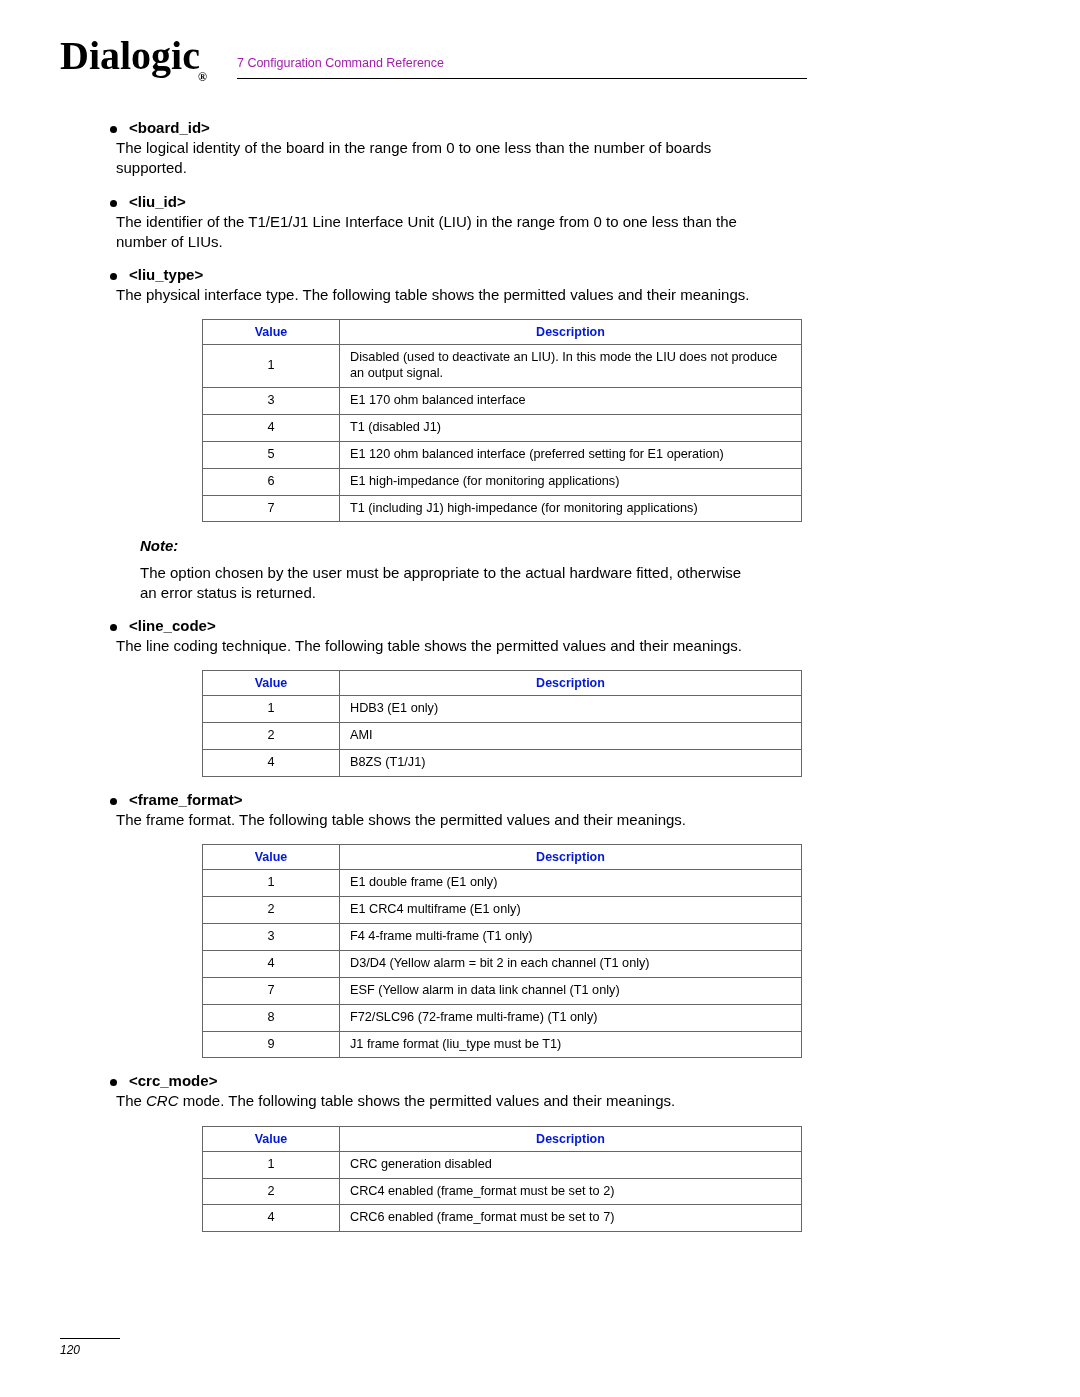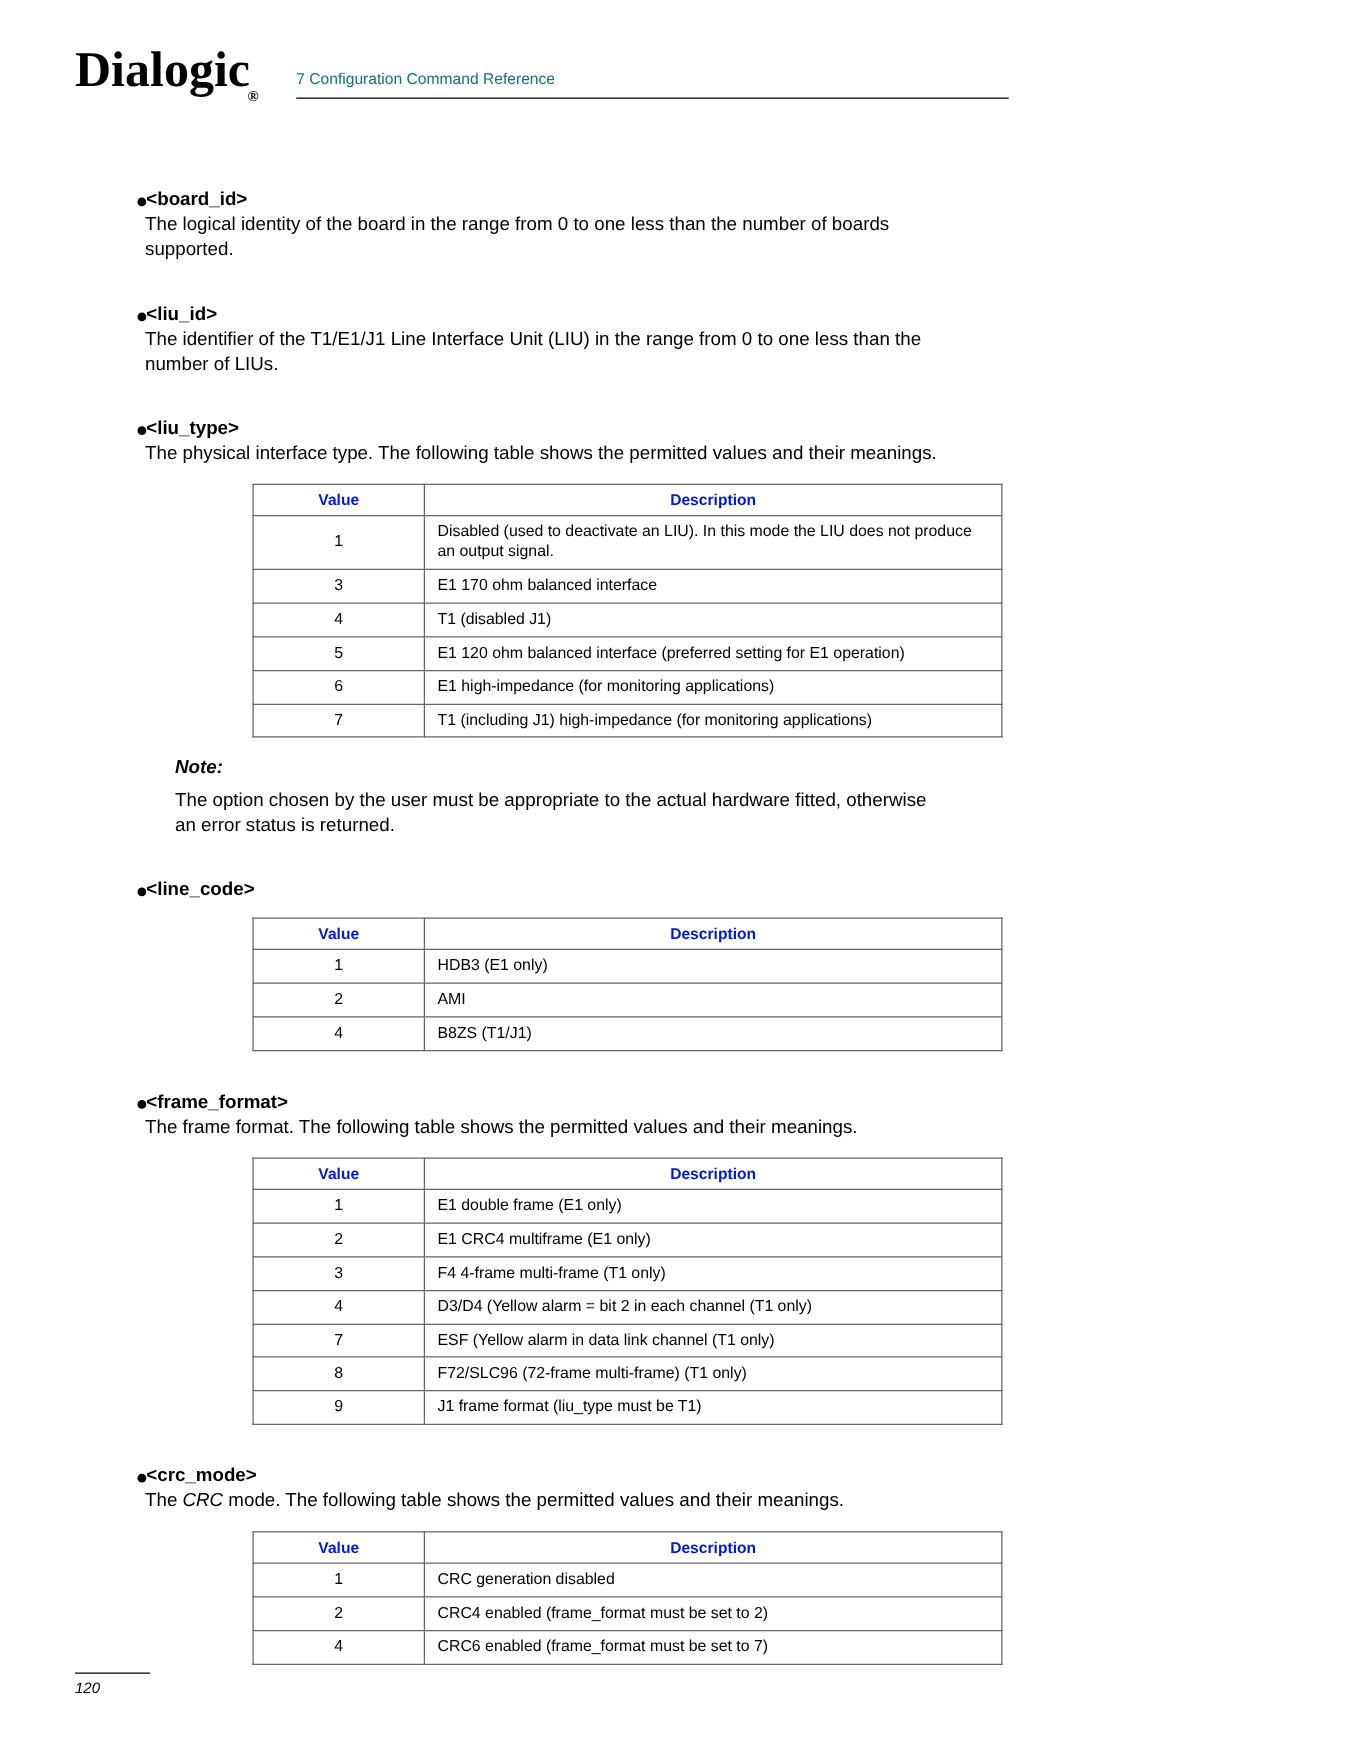--- a/index.html
+++ b/index.html
@@ -32,39 +32,38 @@
     align-items: baseline;
   }
   .brand .reg {
     font-size: 12px;
     position: relative;
     top: 12px;
     left: -2px;
   }
   .chap {
     font-size: 12.5px;
-    color: #0f766e;
+    color: #a21caf;
     padding-bottom: 8px;
   }
   .chap-wrap {
     flex: 1;
     border-bottom: 1px solid #000;
     margin-left: 0px;
   }
   .content {
     padding: 34px 50px 0 50px;
   }
   .param-block {
     margin-bottom: 14px;
   }
   .bullet-row {
     display: flex;
     align-items: flex-start;
-    gap: 0;
-    margin-top: 32px;
+    gap: 12px;
   }
   .bullet-dot {
     width: 7px;
     height: 7px;
     background: #000;
     border-radius: 50%;
     margin-top: 7px;
     flex-shrink: 0;
   }
   .param-title {
@@ -208,20 +207,21 @@
     <div class="note-row">
       <div class="note-label">Note:</div>
       <div>The option chosen by the user must be appropriate to the actual hardware fitted, otherwise an error status is returned.</div>
     </div>
 
     <div class="param-block">
       <div class="bullet-row">
         <div class="bullet-dot"></div>
         <div class="param-title">&lt;line_code&gt;</div>
       </div>
+      <div class="param-text">The line coding technique. The following table shows the permitted values and their meanings.</div>
       <table class="valdesc">
         <thead>
           <tr>
             <th>Value</th>
             <th>Description</th>
           </tr>
         </thead>
         <tbody>
             <tr>
               <td class="v">1</td>

